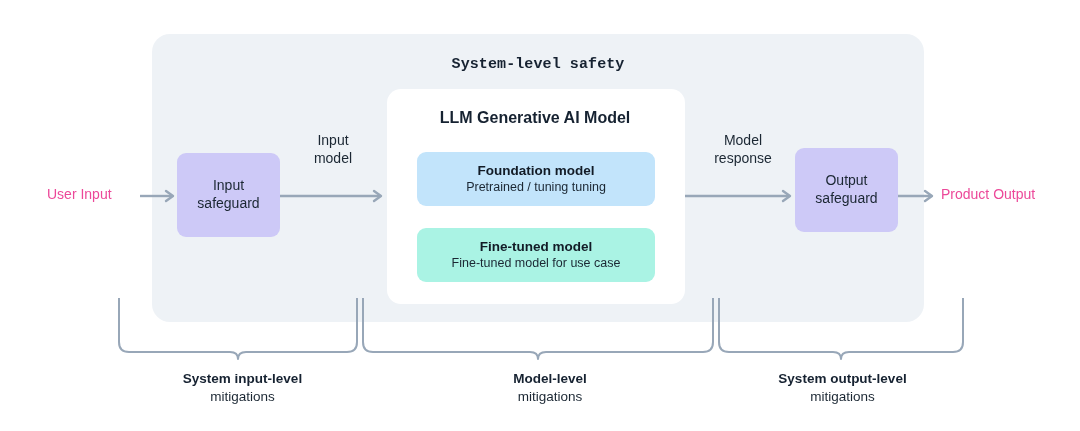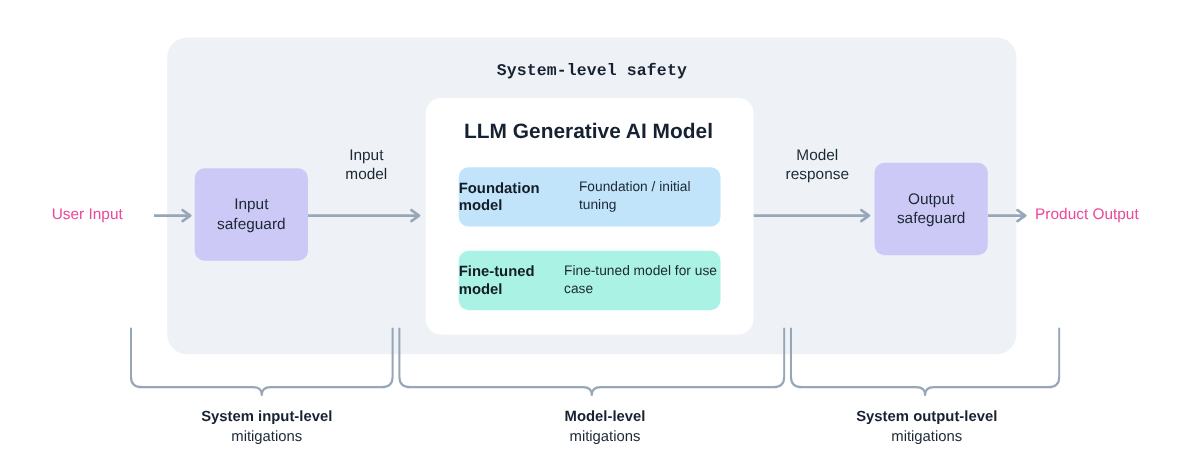--- a/index.html
+++ b/index.html
@@ -54,33 +54,34 @@
     height: 215px;
     background: #ffffff;
     border-radius: 14px;
   }
   .llm-title {
     position: absolute;
     left: 387px;
     top: 109px;
     width: 296px;
     text-align: center;
-    font-size: 19px;
+    font-size: 16px;
     font-weight: bold;
     color: #162231;
   }
 
   
   .model-chip {
     position: absolute;
     left: 417px;
     width: 238px;
     height: 54px;
     border-radius: 9px;
     display: flex;
+    flex-direction: column;
     align-items: center;
     justify-content: center;
     gap: 1px;
   }
   .model-chip.foundation {
     top: 152px;
     background: #c2e4fb;
   }
   .model-chip.finetuned {
     top: 228px;
@@ -180,21 +181,21 @@
 <div class="canvas">
 
   <div class="system-panel"></div>
   <div class="system-title">System-level safety</div>
 
   <div class="llm-card"></div>
   <div class="llm-title">LLM Generative AI Model</div>
 
   <div class="model-chip foundation">
     <span class="chip-title">Foundation model</span>
-    <span class="chip-sub">Foundation / initial tuning</span>
+    <span class="chip-sub">Pretrained / tuning tuning</span>
   </div>
 
   <div class="model-chip finetuned">
     <span class="chip-title">Fine-tuned model</span>
     <span class="chip-sub">Fine-tuned model for use case</span>
   </div>
 
   <div class="safeguard input">
     <span>Input</span>
     <span>safeguard</span>

